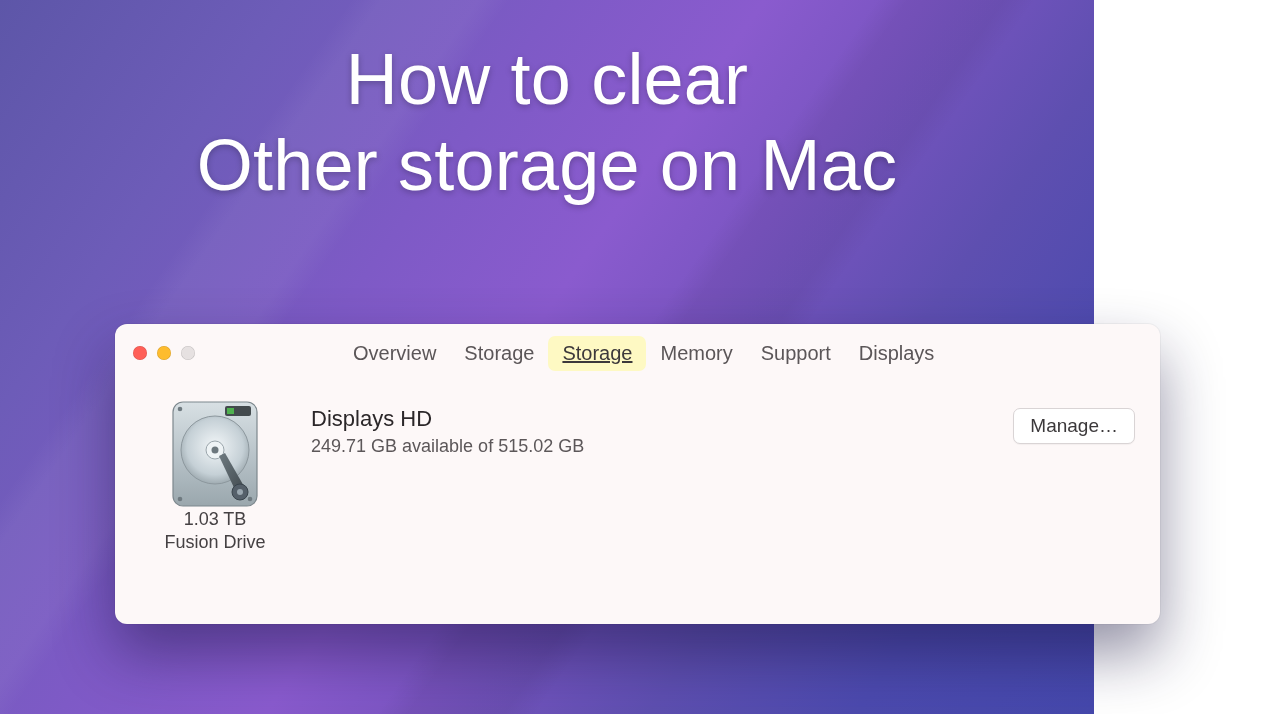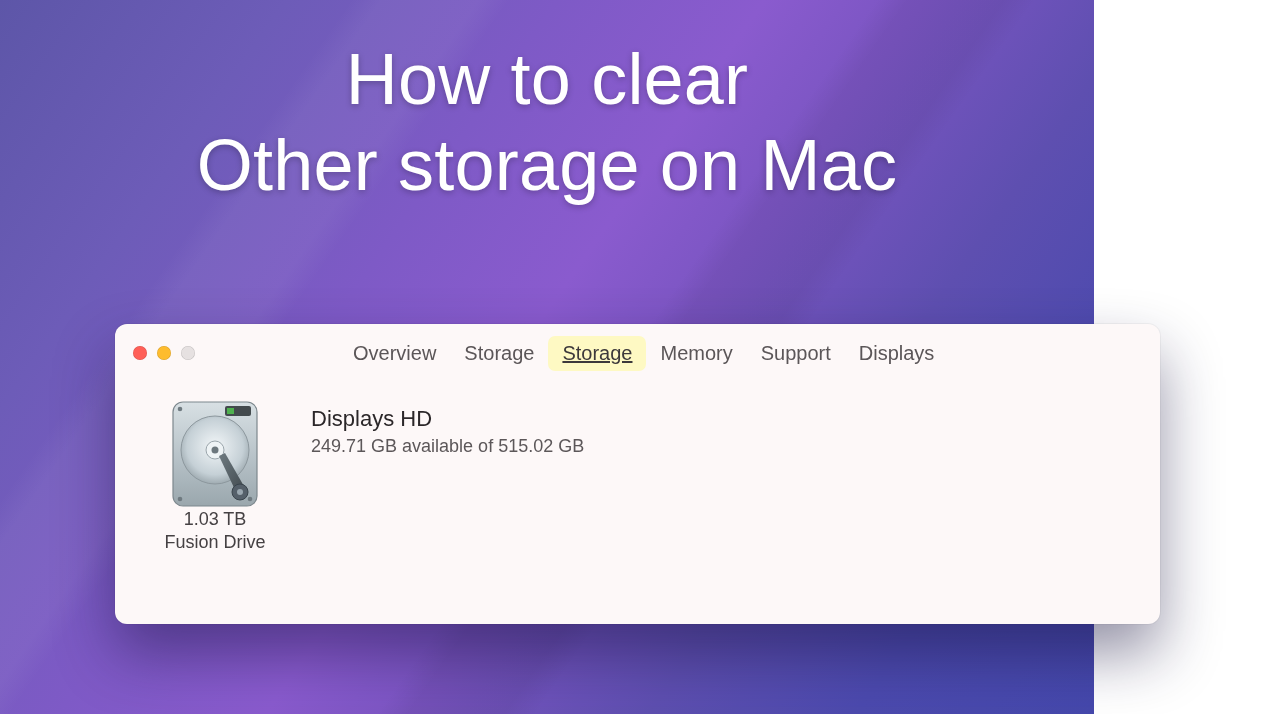--- a/index.html
+++ b/index.html
@@ -236,18 +236,19 @@
         <div class="drive-caption">
           <div>1.03 TB</div>
           <div>Fusion Drive</div>
         </div>
       </div>
 
       <div class="main-col">
         <div class="drive-name">Displays HD</div>
         <div class="drive-sub">249.71 GB available of 515.02 GB</div>
 
+        <button class="manage-btn">Manage…</button>
 
       </div>
 
     </div>
   </div>
 </div>
 
 </body></html>

